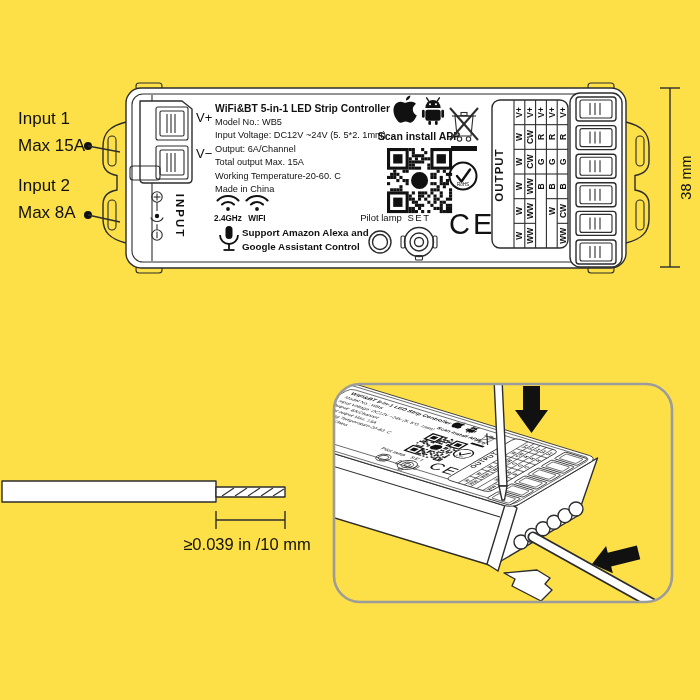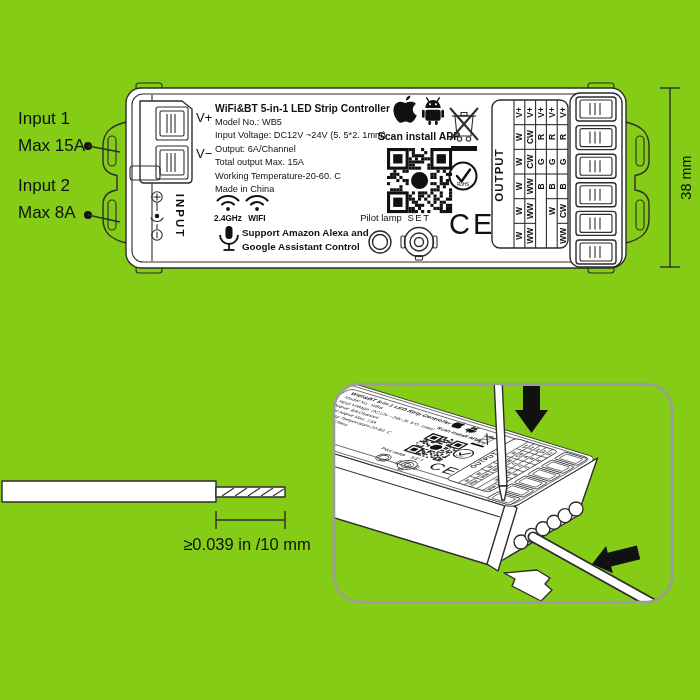--- a/index.html
+++ b/index.html
@@ -1,16 +1,16 @@
 <!DOCTYPE html>
 <html><head>
 <meta charset="utf-8">
 <style>
   html,body{margin:0;padding:0;background:#fff;}
-  .stage{position:relative;width:700px;height:700px;background:#84cc16;overflow:hidden;
+  .stage{position:relative;width:700px;height:700px;background:#fde047;overflow:hidden;
          font-family:"Liberation Sans", sans-serif;}
   svg{position:absolute;left:0;top:0;}
   text{fill:#111; font-family:"Liberation Sans", sans-serif;}
   .ln{stroke:#2d2d2d;fill:none;stroke-width:1.4;}
   .lnt{stroke:#2d2d2d;fill:none;stroke-width:1.1;}
   .wh{fill:#ffffff;stroke:#2d2d2d;stroke-width:1.4;stroke-linejoin:round;}
   .blk{fill:#111;stroke:none;}
 </style>
 </head>
 <body>

